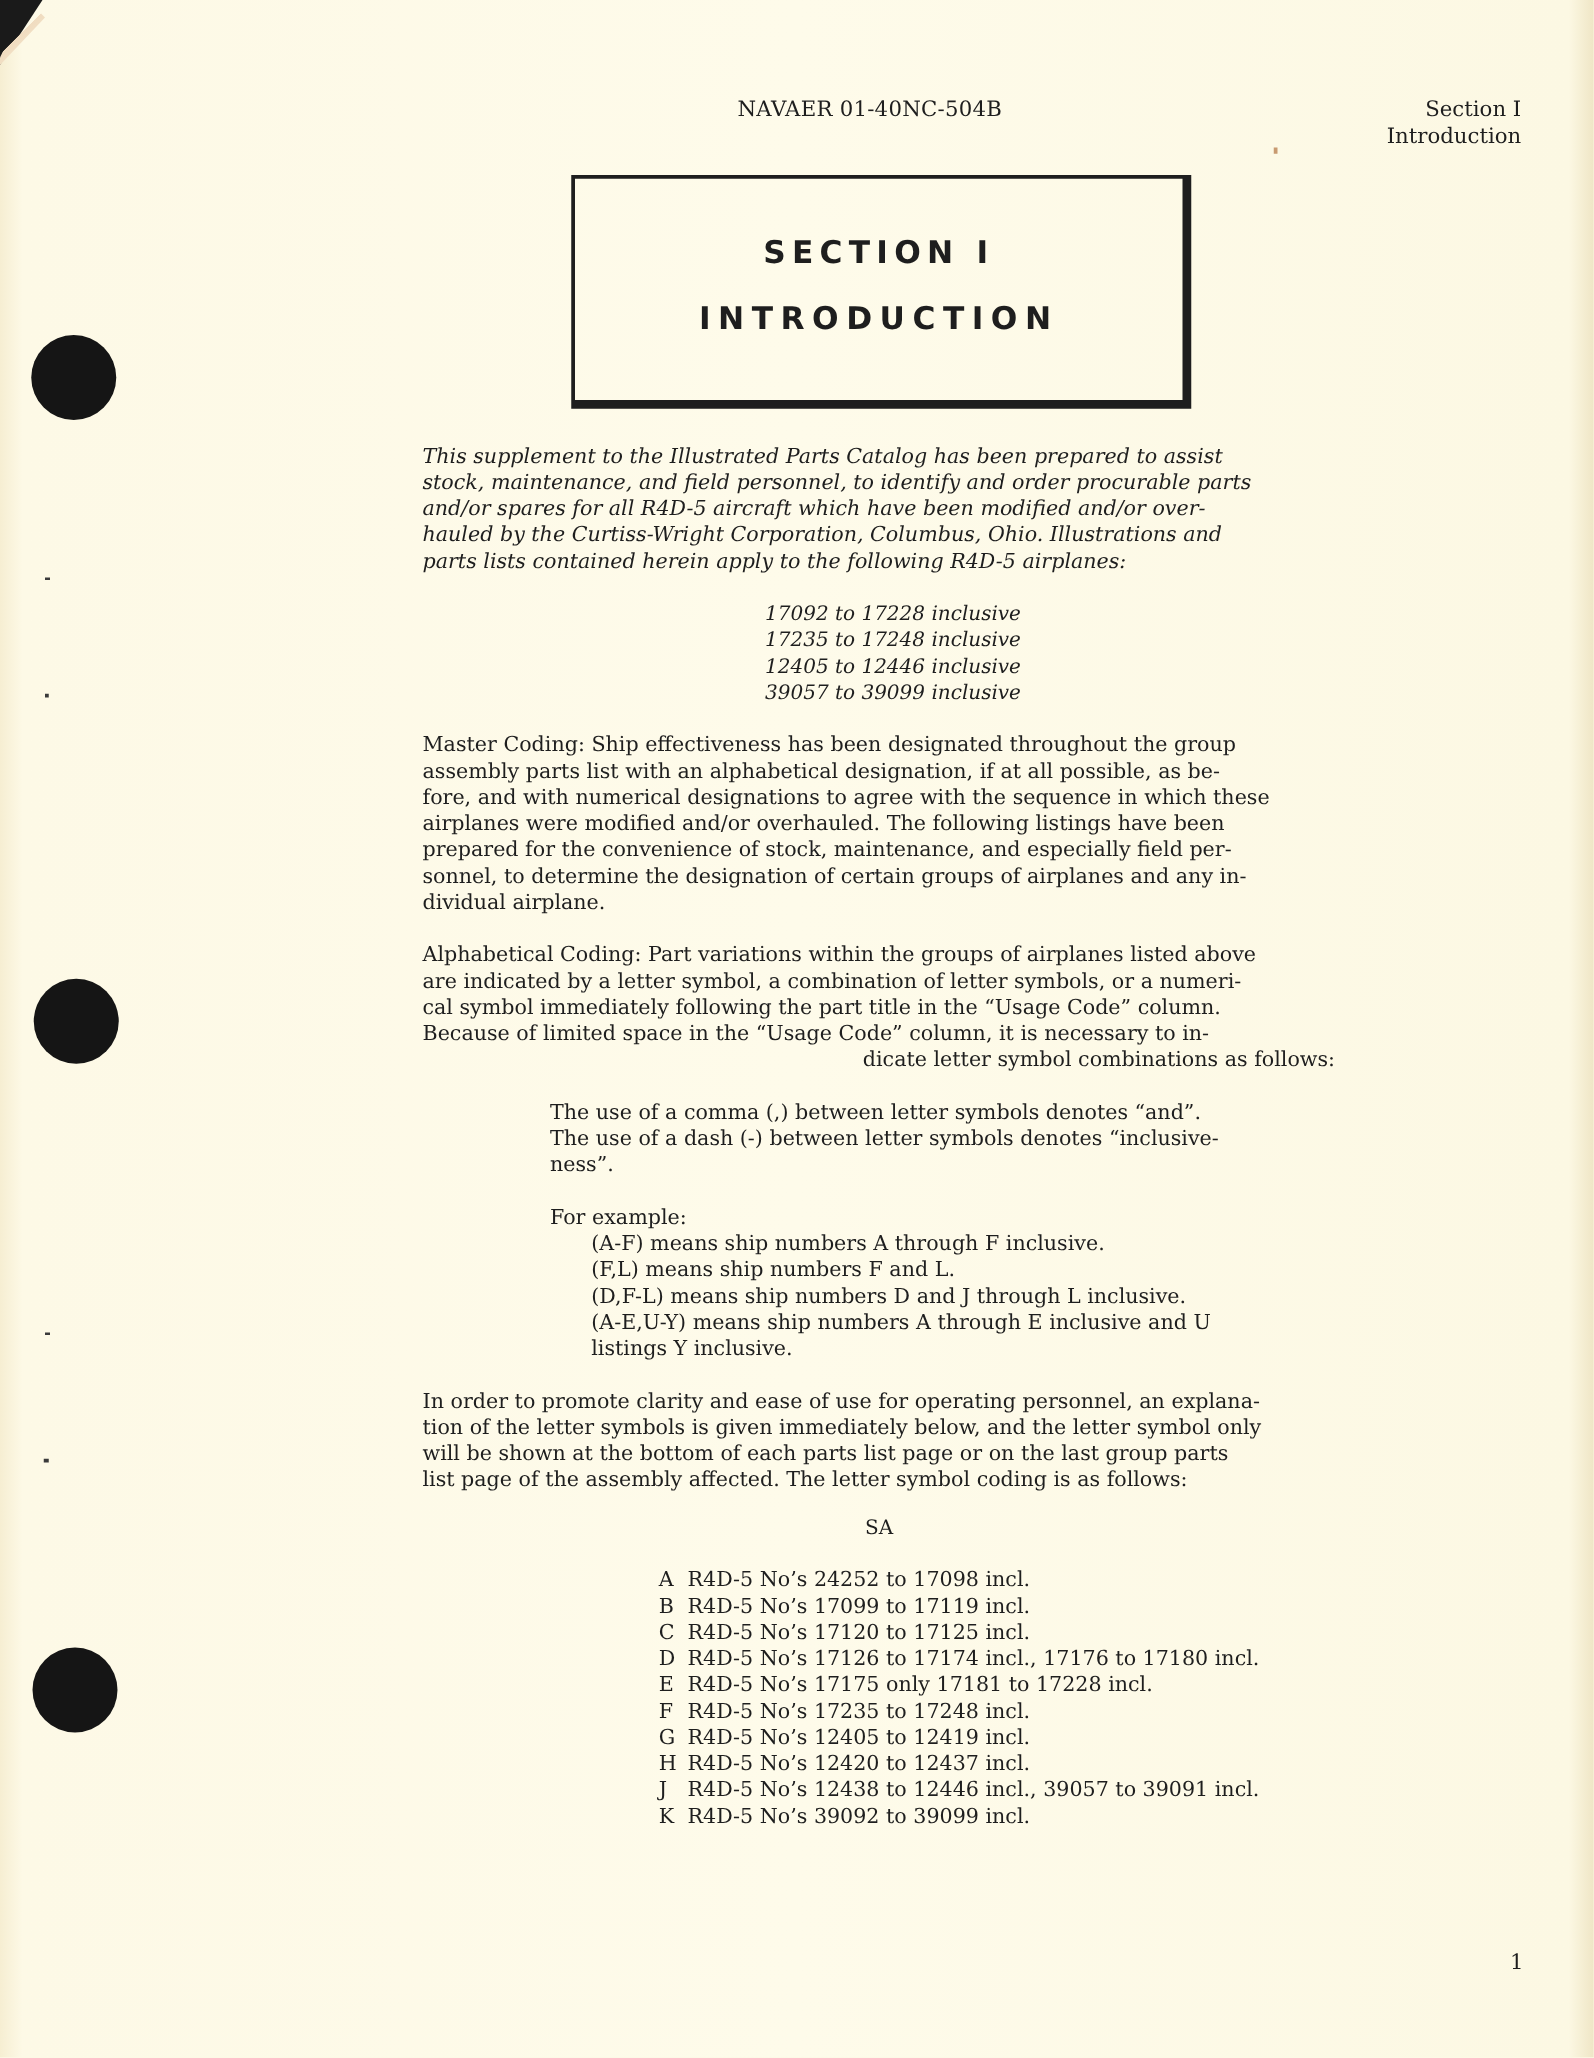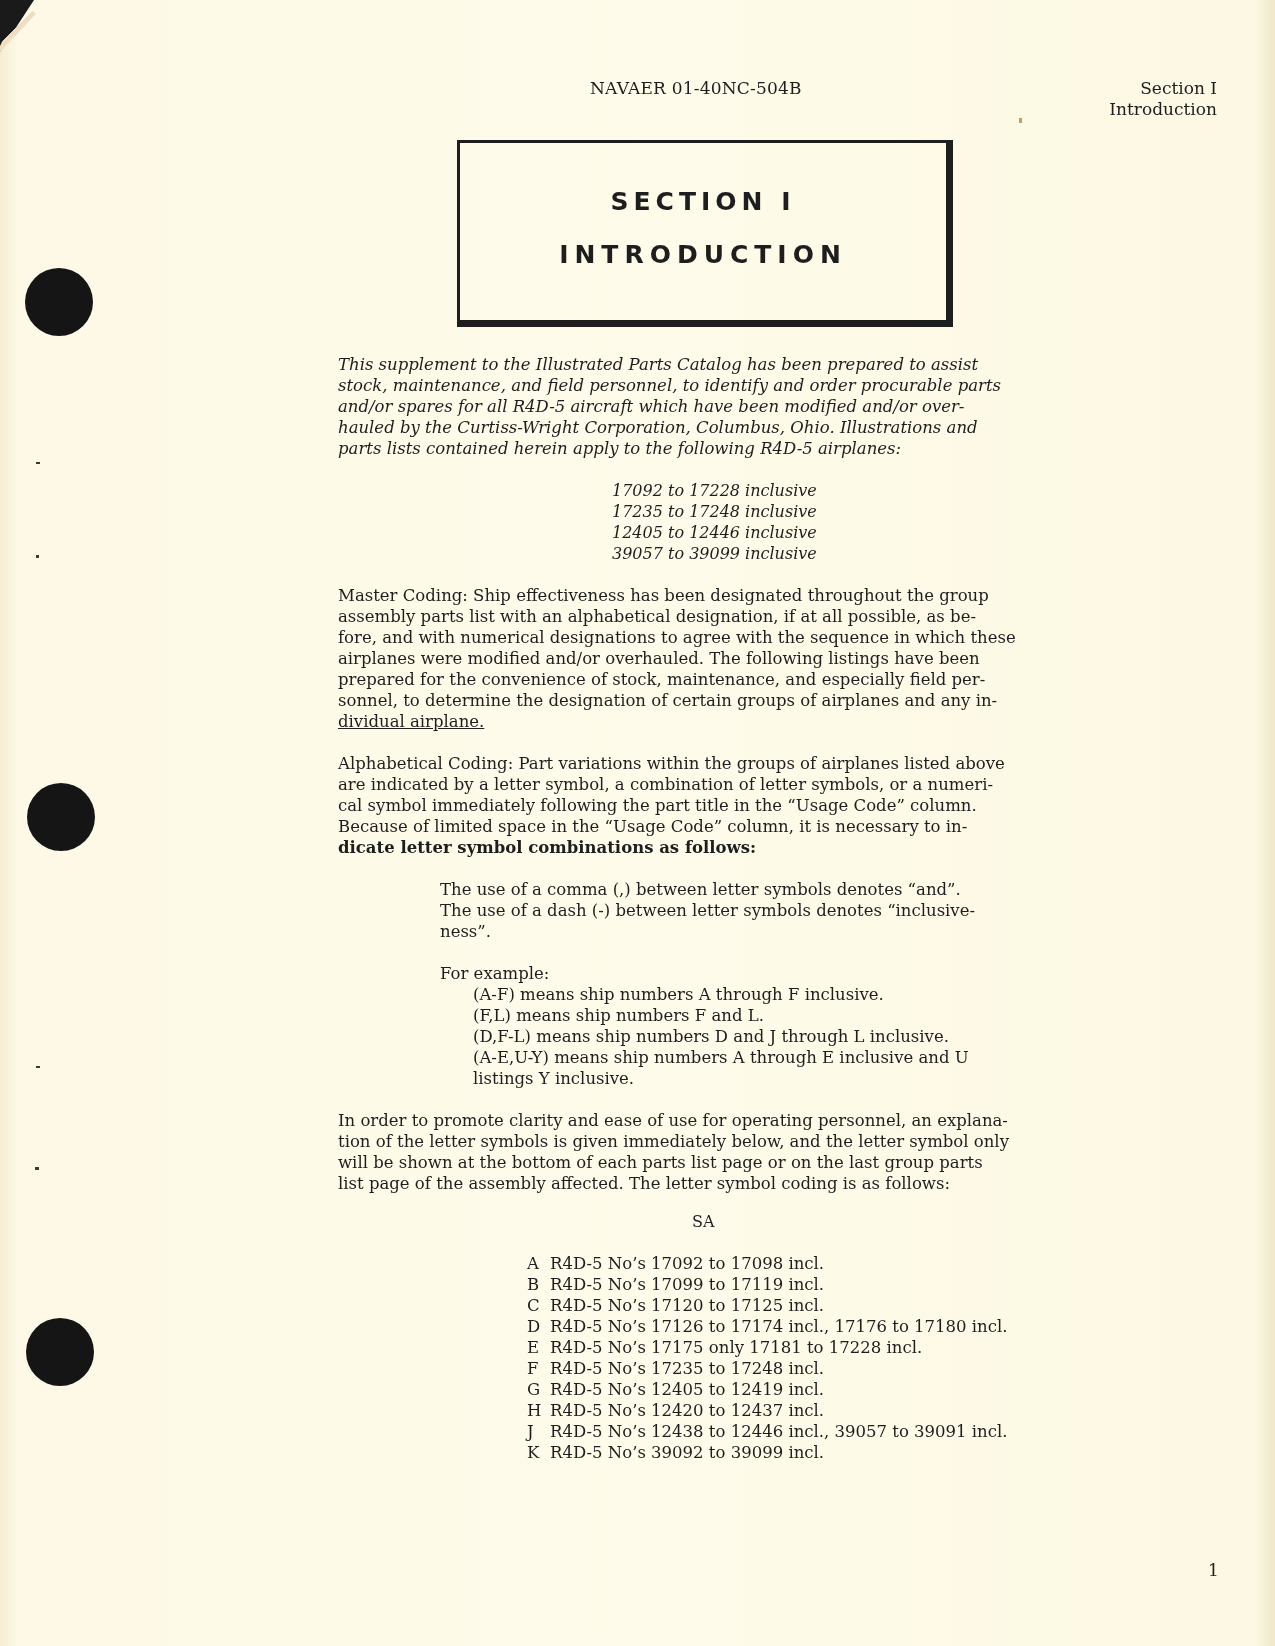--- a/index.html
+++ b/index.html
@@ -107,29 +107,29 @@
   <div>39057 to 39099 inclusive</div>
 </div>
 
 <div class="body-text para" style="top:585px;">
   <p>Master Coding: Ship effectiveness has been designated throughout the group</p>
   <p>assembly parts list with an alphabetical designation, if at all possible, as be-</p>
   <p>fore, and with numerical designations to agree with the sequence in which these</p>
   <p>airplanes were modified and/or overhauled. The following listings have been</p>
   <p>prepared for the convenience of stock, maintenance, and especially field per-</p>
   <p>sonnel, to determine the designation of certain groups of airplanes and any in-</p>
-  <p style="text-align:left;text-decoration:underline;">dividual airplane.</p>
+  <p style="text-align:left;">dividual airplane.</p>
 </div>
 
 <div class="body-text para" style="top:753px;">
   <p>Alphabetical Coding: Part variations within the groups of airplanes listed above</p>
   <p>are indicated by a letter symbol, a combination of letter symbols, or a numeri-</p>
   <p>cal symbol immediately following the part title in the “Usage Code” column.</p>
   <p>Because of limited space in the “Usage Code” column, it is necessary to in-</p>
-  <p style="text-align:left;font-weight:bold;">dicate letter symbol combinations as follows:</p>
+  <p style="text-align:right;">dicate letter symbol combinations as follows:</p>
 </div>
 
 <div class="indent-block" style="top:879px;">
   <div>The use of a comma (,) between letter symbols denotes “and”.</div>
   <div>The use of a dash (-) between letter symbols denotes “inclusive-</div>
   <div>ness”.</div>
 </div>
 
 <div class="example-block" style="top:963px;">
   <div>For example:</div>
@@ -145,21 +145,21 @@
   <p>tion of the letter symbols is given immediately below, and the letter symbol only</p>
   <p>will be shown at the bottom of each parts list page or on the last group parts</p>
   <p>list page of the assembly affected. The letter symbol coding is as follows:</p>
 </div>
 
 <div class="sa-label">SA</div>
 
 <div class="coding-list">
   <div class="coding-row">
       <span class="coding-letter">A</span>
-      <span>R4D-5 No’s 17092 to 17098 incl.</span>
+      <span>R4D-5 No’s 24252 to 17098 incl.</span>
     </div>
   <div class="coding-row">
       <span class="coding-letter">B</span>
       <span>R4D-5 No’s 17099 to 17119 incl.</span>
     </div>
   <div class="coding-row">
       <span class="coding-letter">C</span>
       <span>R4D-5 No’s 17120 to 17125 incl.</span>
     </div>
   <div class="coding-row">

